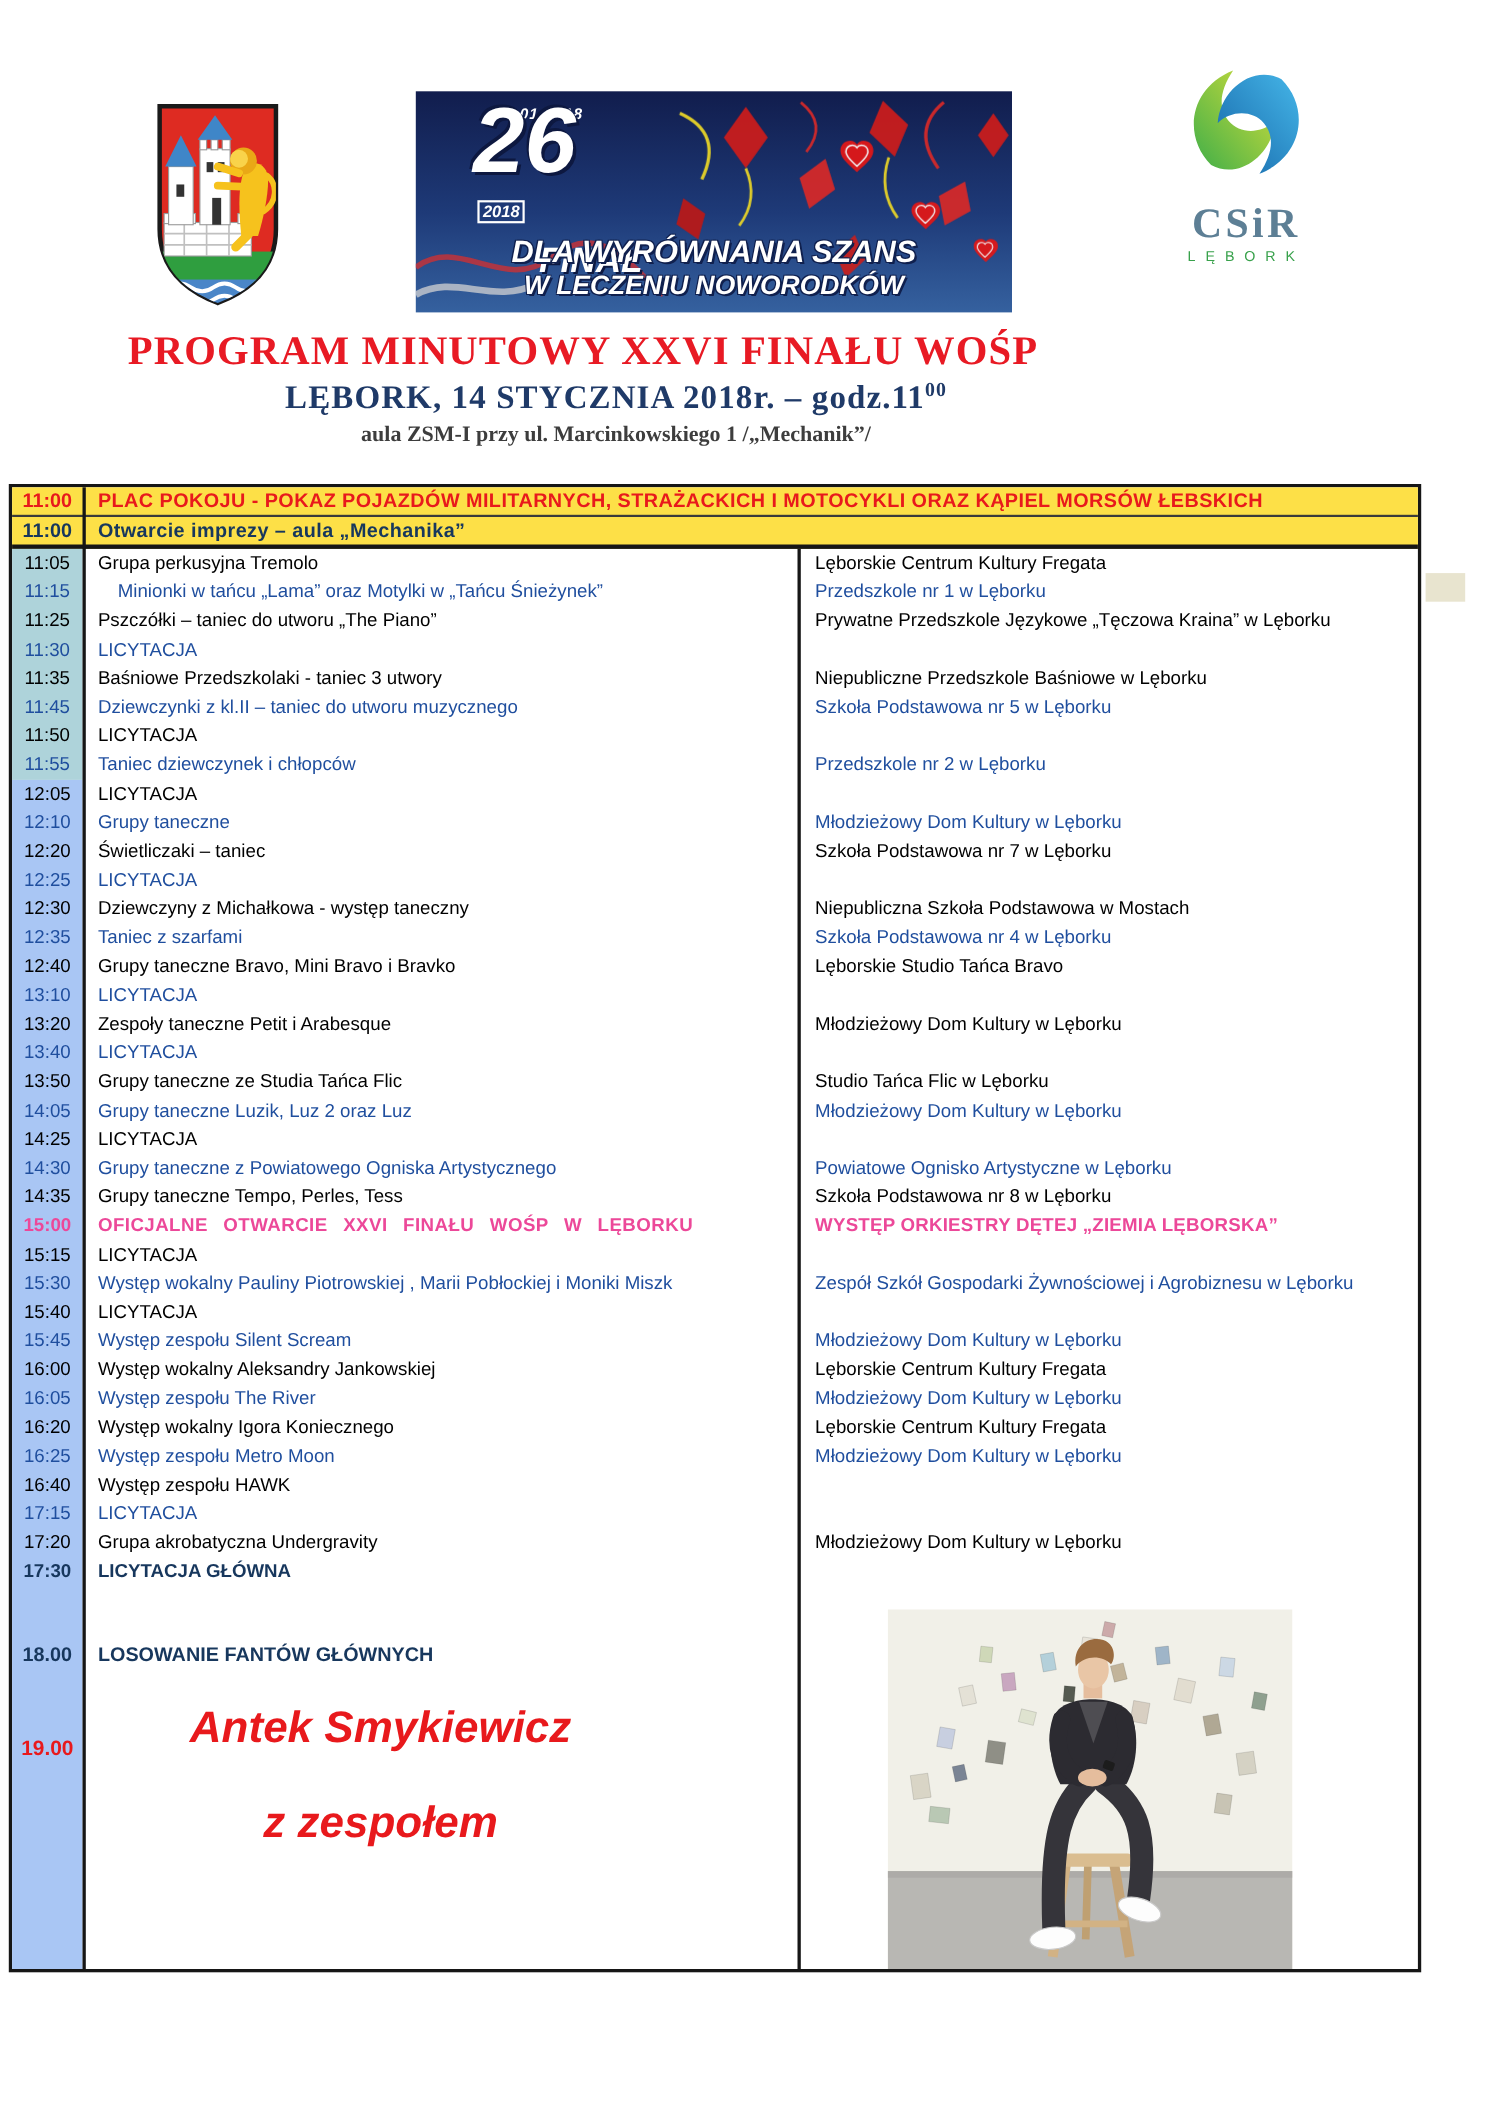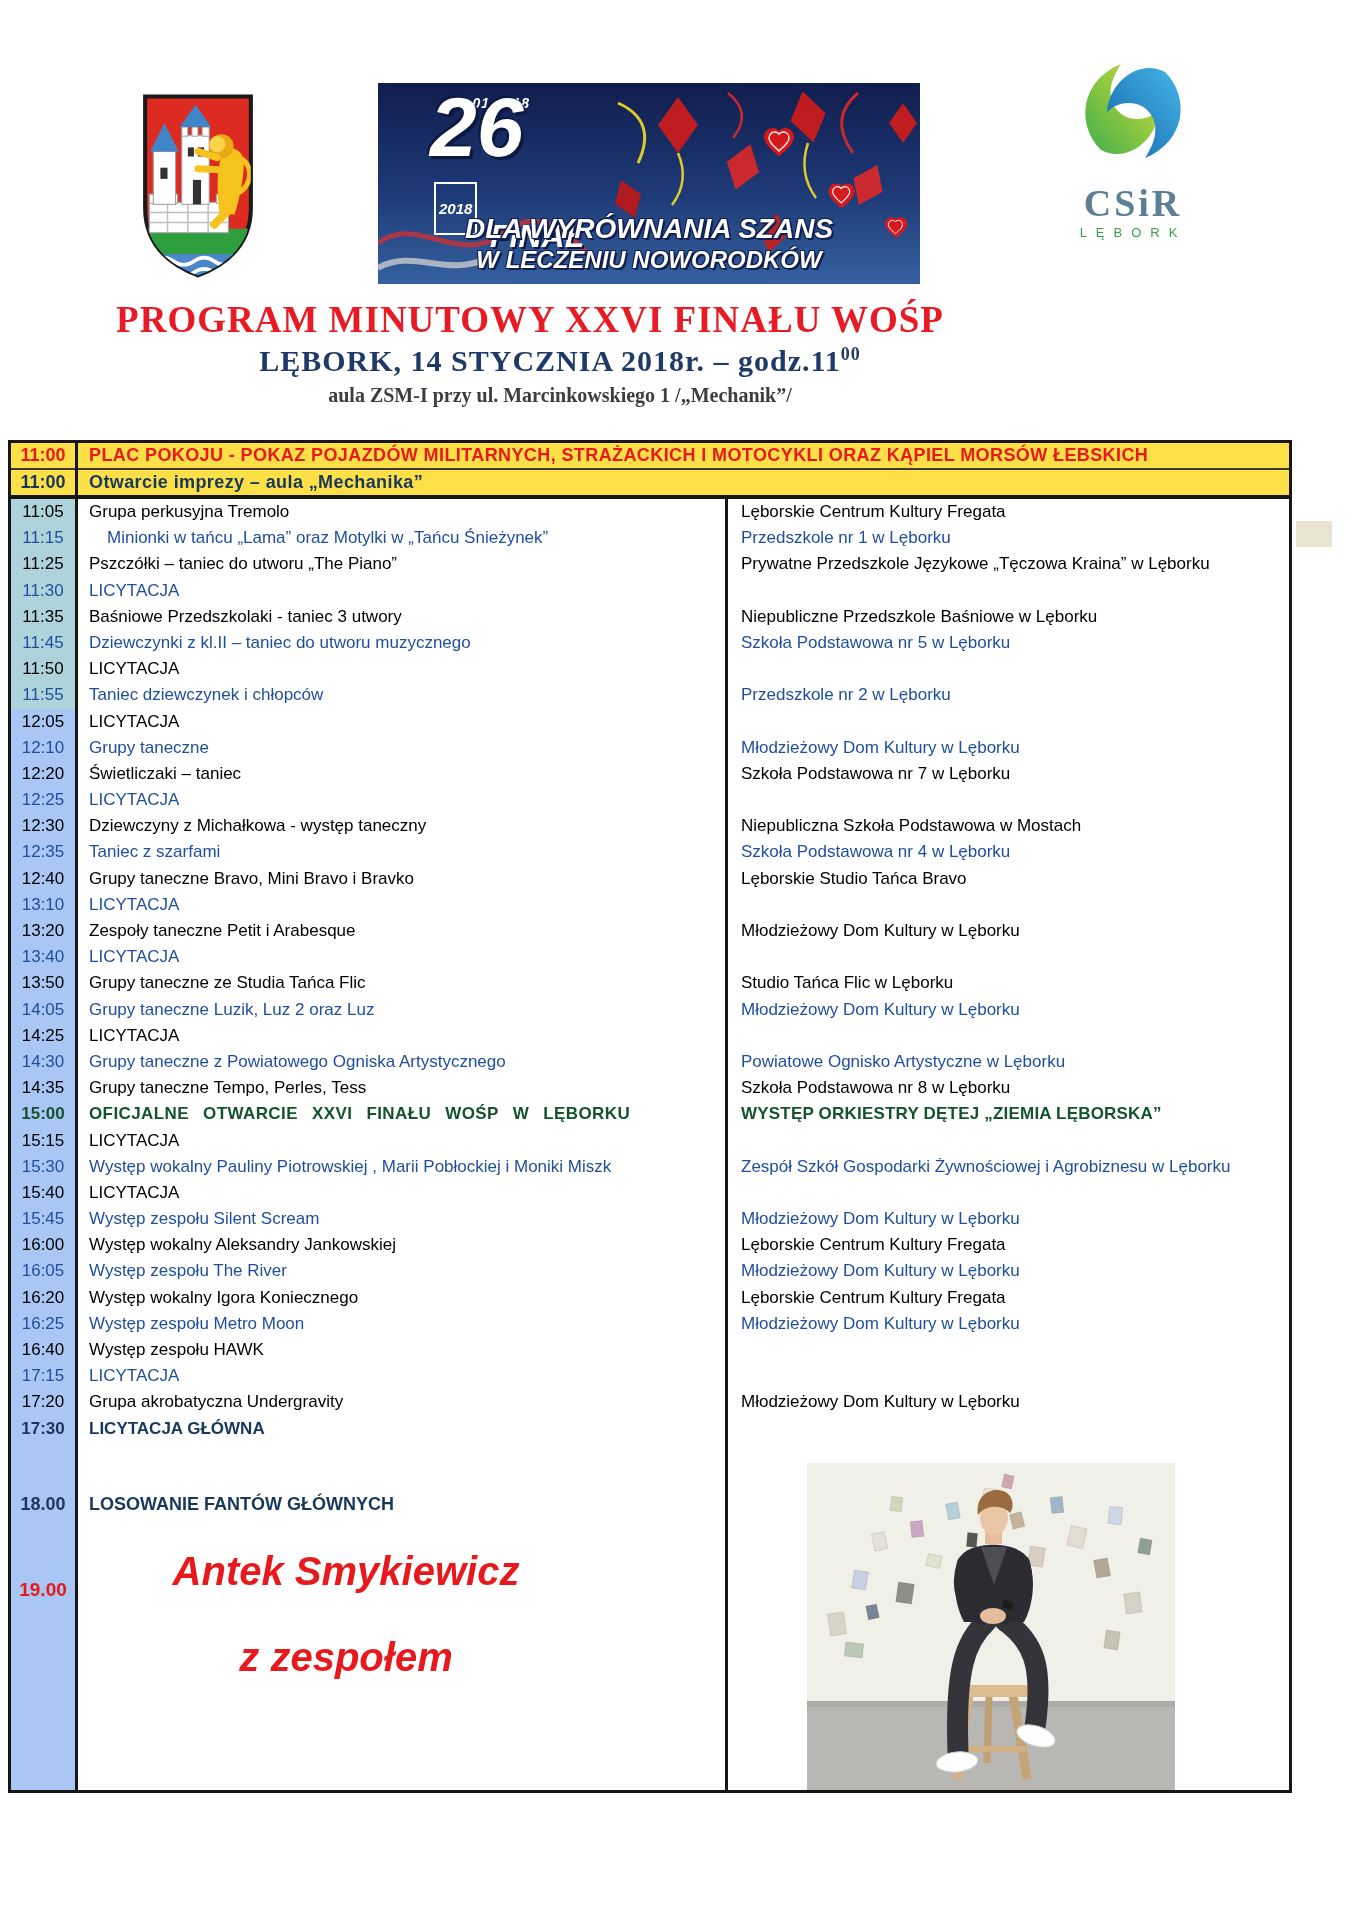--- a/index.html
+++ b/index.html
@@ -8,21 +8,21 @@
 
   
   .herb{position:absolute;left:137px;top:88px;width:122px;height:196px;}
   .banner{position:absolute;left:378px;top:83px;width:542px;height:201px;
           background:linear-gradient(180deg,#111d4d 0%,#1e3a78 55%,#35619f 100%);overflow:hidden;}
   .banner svg{position:absolute;left:0;top:0;}
   .b-txt{position:absolute;color:#fff;font-style:italic;font-weight:700;white-space:nowrap;}
   .b-date{top:12px;left:72px;font-size:14px;letter-spacing:1px;}
   .b-26{top:2px;left:52px;font-size:84px;line-height:84px;
         text-shadow:3px 3px 0 #0d1840,-2px -2px 0 #0d1840;}
-  .b-2018{top:99px;left:56px;font-size:15px;border:2px solid #fff;padding:16px 3px;font-style:italic;}
+  .b-2018{top:99px;left:56px;font-size:15px;border:2px solid #fff;padding:0 3px;font-style:italic;}
   .b-final{top:92px;left:112px;font-size:32px;text-shadow:2px 2px 0 #0d1840;margin-top:43px;}
   .b-line1{top:130px;left:0;width:100%;text-align:center;font-size:28px;
            text-shadow:2px 2px 0 #10204e,-1px -1px 0 #10204e,1px -1px 0 #10204e,-1px 1px 0 #10204e;}
   .b-line2{top:163px;left:0;width:100%;text-align:center;font-size:24px;
            text-shadow:2px 2px 0 #10204e,-1px -1px 0 #10204e,1px -1px 0 #10204e,-1px 1px 0 #10204e;}
   .csir{position:absolute;left:1058px;top:52px;width:150px;height:176px;text-align:center;}
   .csir-name{margin-top:14px;font-family:"Liberation Serif",serif;font-weight:700;font-size:38px;
              color:#5d7f95;letter-spacing:3px;line-height:38px;}
   .csir-city{margin-top:3px;font-size:13px;color:#38a14b;letter-spacing:9px;font-weight:500;}
 
@@ -53,21 +53,21 @@
   .strip-blue{position:absolute;left:0;top:266px;width:64px;bottom:0;background:#a9c6f4;}
   .vline-a{position:absolute;left:64px;top:0;bottom:0;width:3px;background:#161616;}
   .vline-b{position:absolute;left:714px;top:56px;bottom:0;width:3px;background:#161616;}
   .tbody{position:absolute;left:0;top:56px;right:0;}
   .trow{position:relative;height:26.2px;line-height:26.2px;font-size:17px;}
   .cell-time{position:absolute;left:0;width:64px;text-align:center;}
   .cell-event{position:absolute;left:78px;width:630px;white-space:nowrap;overflow:hidden;}
   .cell-org{position:absolute;left:730px;width:548px;white-space:nowrap;overflow:hidden;}
   .black{color:#000000;}
   .blue{color:#1f4e9e;}
-  .red{color:#14532d;font-weight:700;text-decoration:underline;}
+  .red{color:#ec4899;font-weight:700;text-decoration:underline;}
   .navy{color:#17375d;font-weight:700;}
   .indent .cell-event{padding-left:18px;}
   .spread .cell-event{word-spacing:9px;letter-spacing:0.4px;}
   .spread .cell-org{letter-spacing:0.2px;}
 
   .row-fanty{position:absolute;left:0;right:0;top:1048px;height:26px;line-height:26px;}
   .row-fanty .cell-time{font-size:18px;font-weight:700;color:#17375d;}
   .row-fanty .cell-event{font-size:18px;font-weight:700;color:#17375d;}
   .time-1900{position:absolute;left:0;top:1136px;width:64px;text-align:center;
              font-size:19px;font-weight:700;color:#e8191c;}

